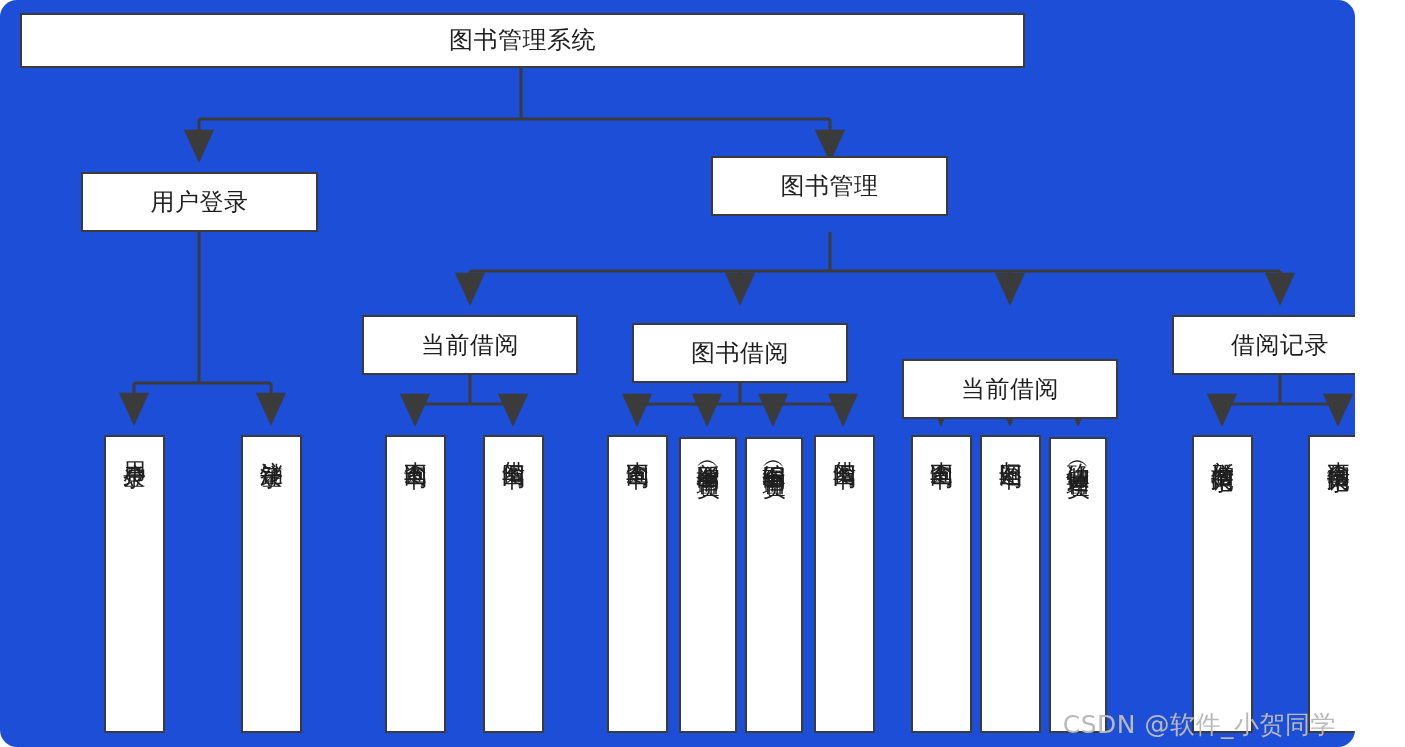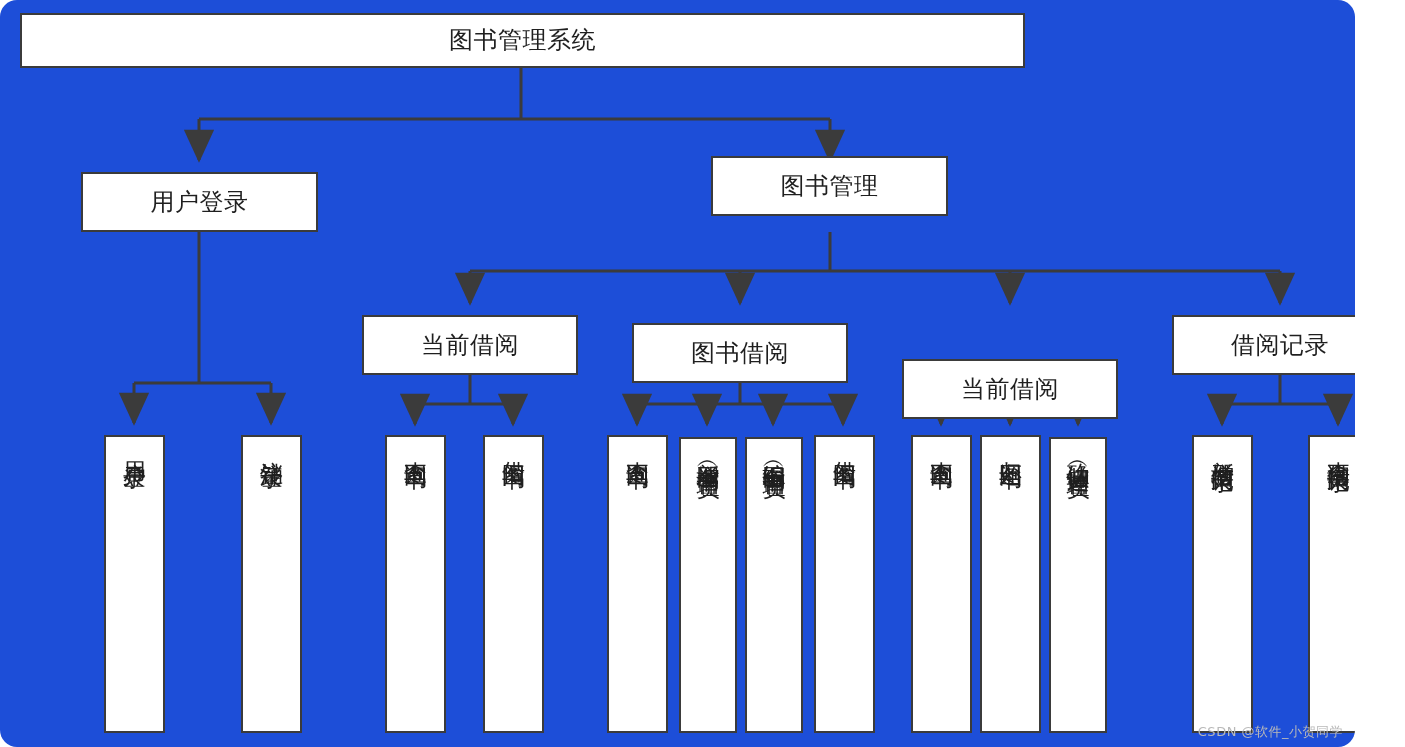--- a/index.html
+++ b/index.html
@@ -56,23 +56,23 @@
   .node.v .label {
     font-size: 23px;
     writing-mode: vertical-rl;
     text-orientation: upright;
     letter-spacing: 2px;
     line-height: 1.0;
     white-space: nowrap;
   }
   .watermark {
     position: absolute;
-    right: 12px;
+    right: 19px;
     bottom: 6px;
-    font-size: 13px;
+    font-size: 25px;
     color: #b9b9b9;
     letter-spacing: 0.5px;
     user-select: none;
     white-space: nowrap;
   }
 </style>
 </head>
 <body>
 
 <div id="canvas">

